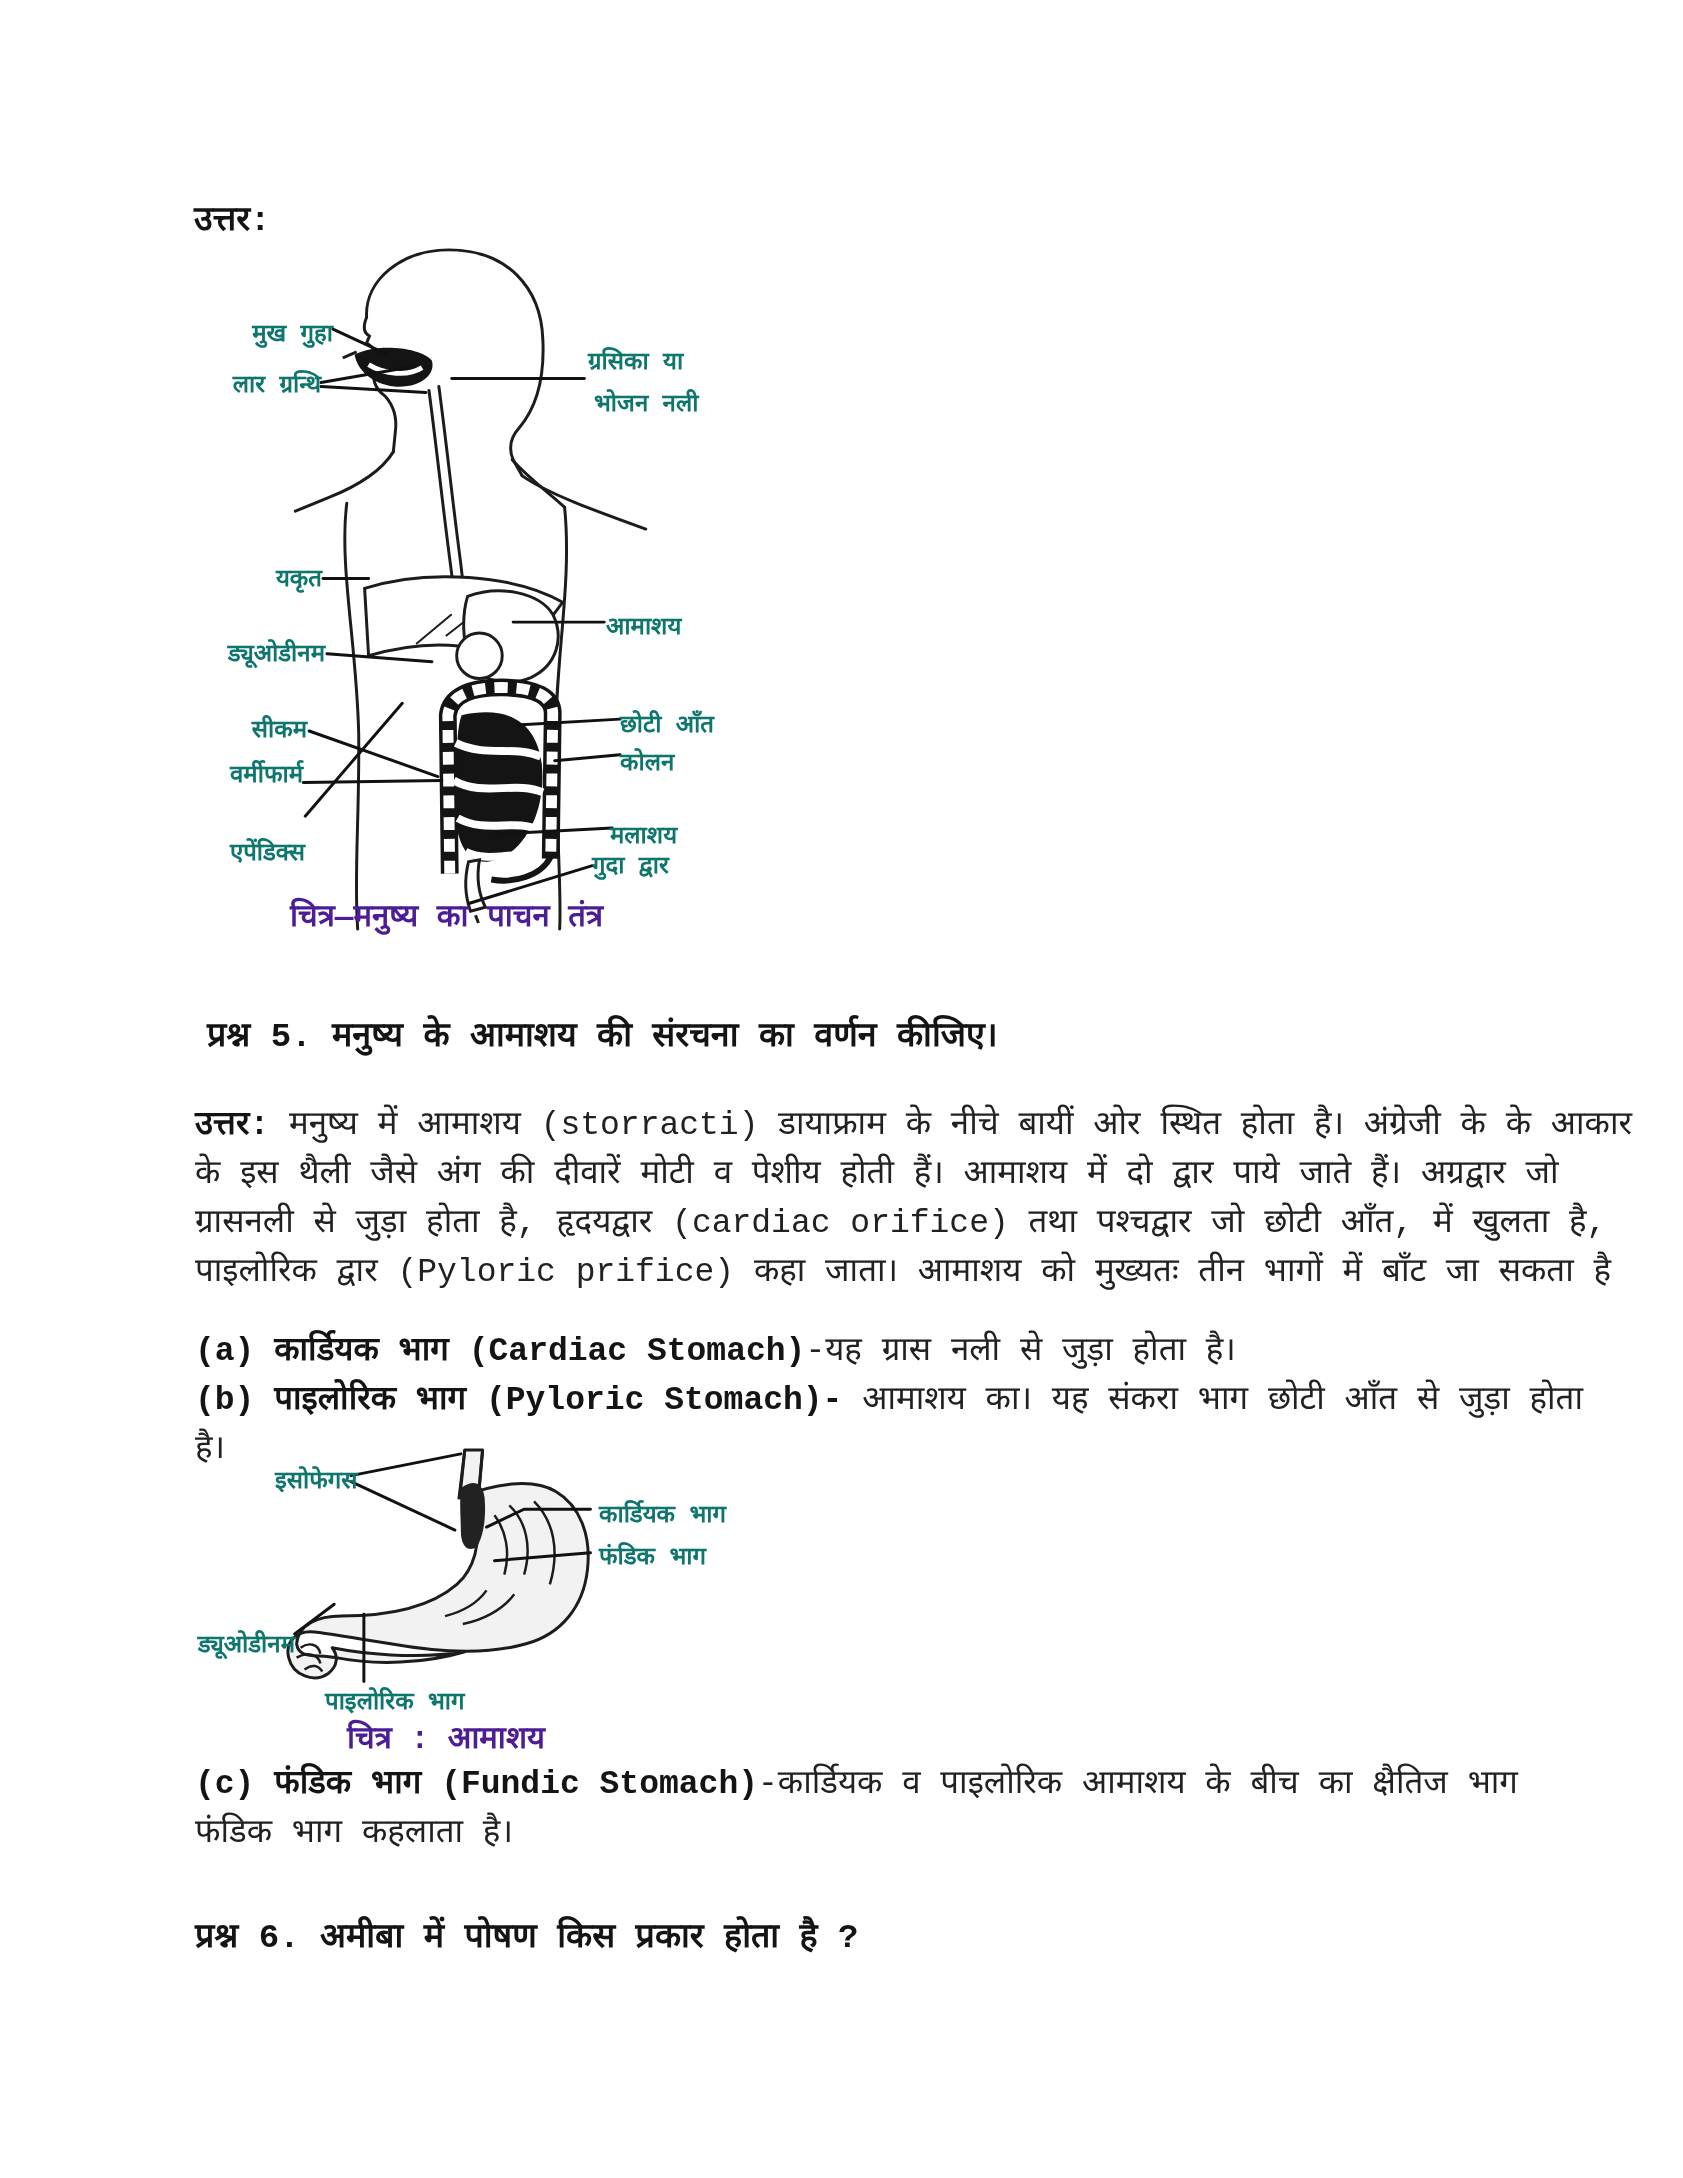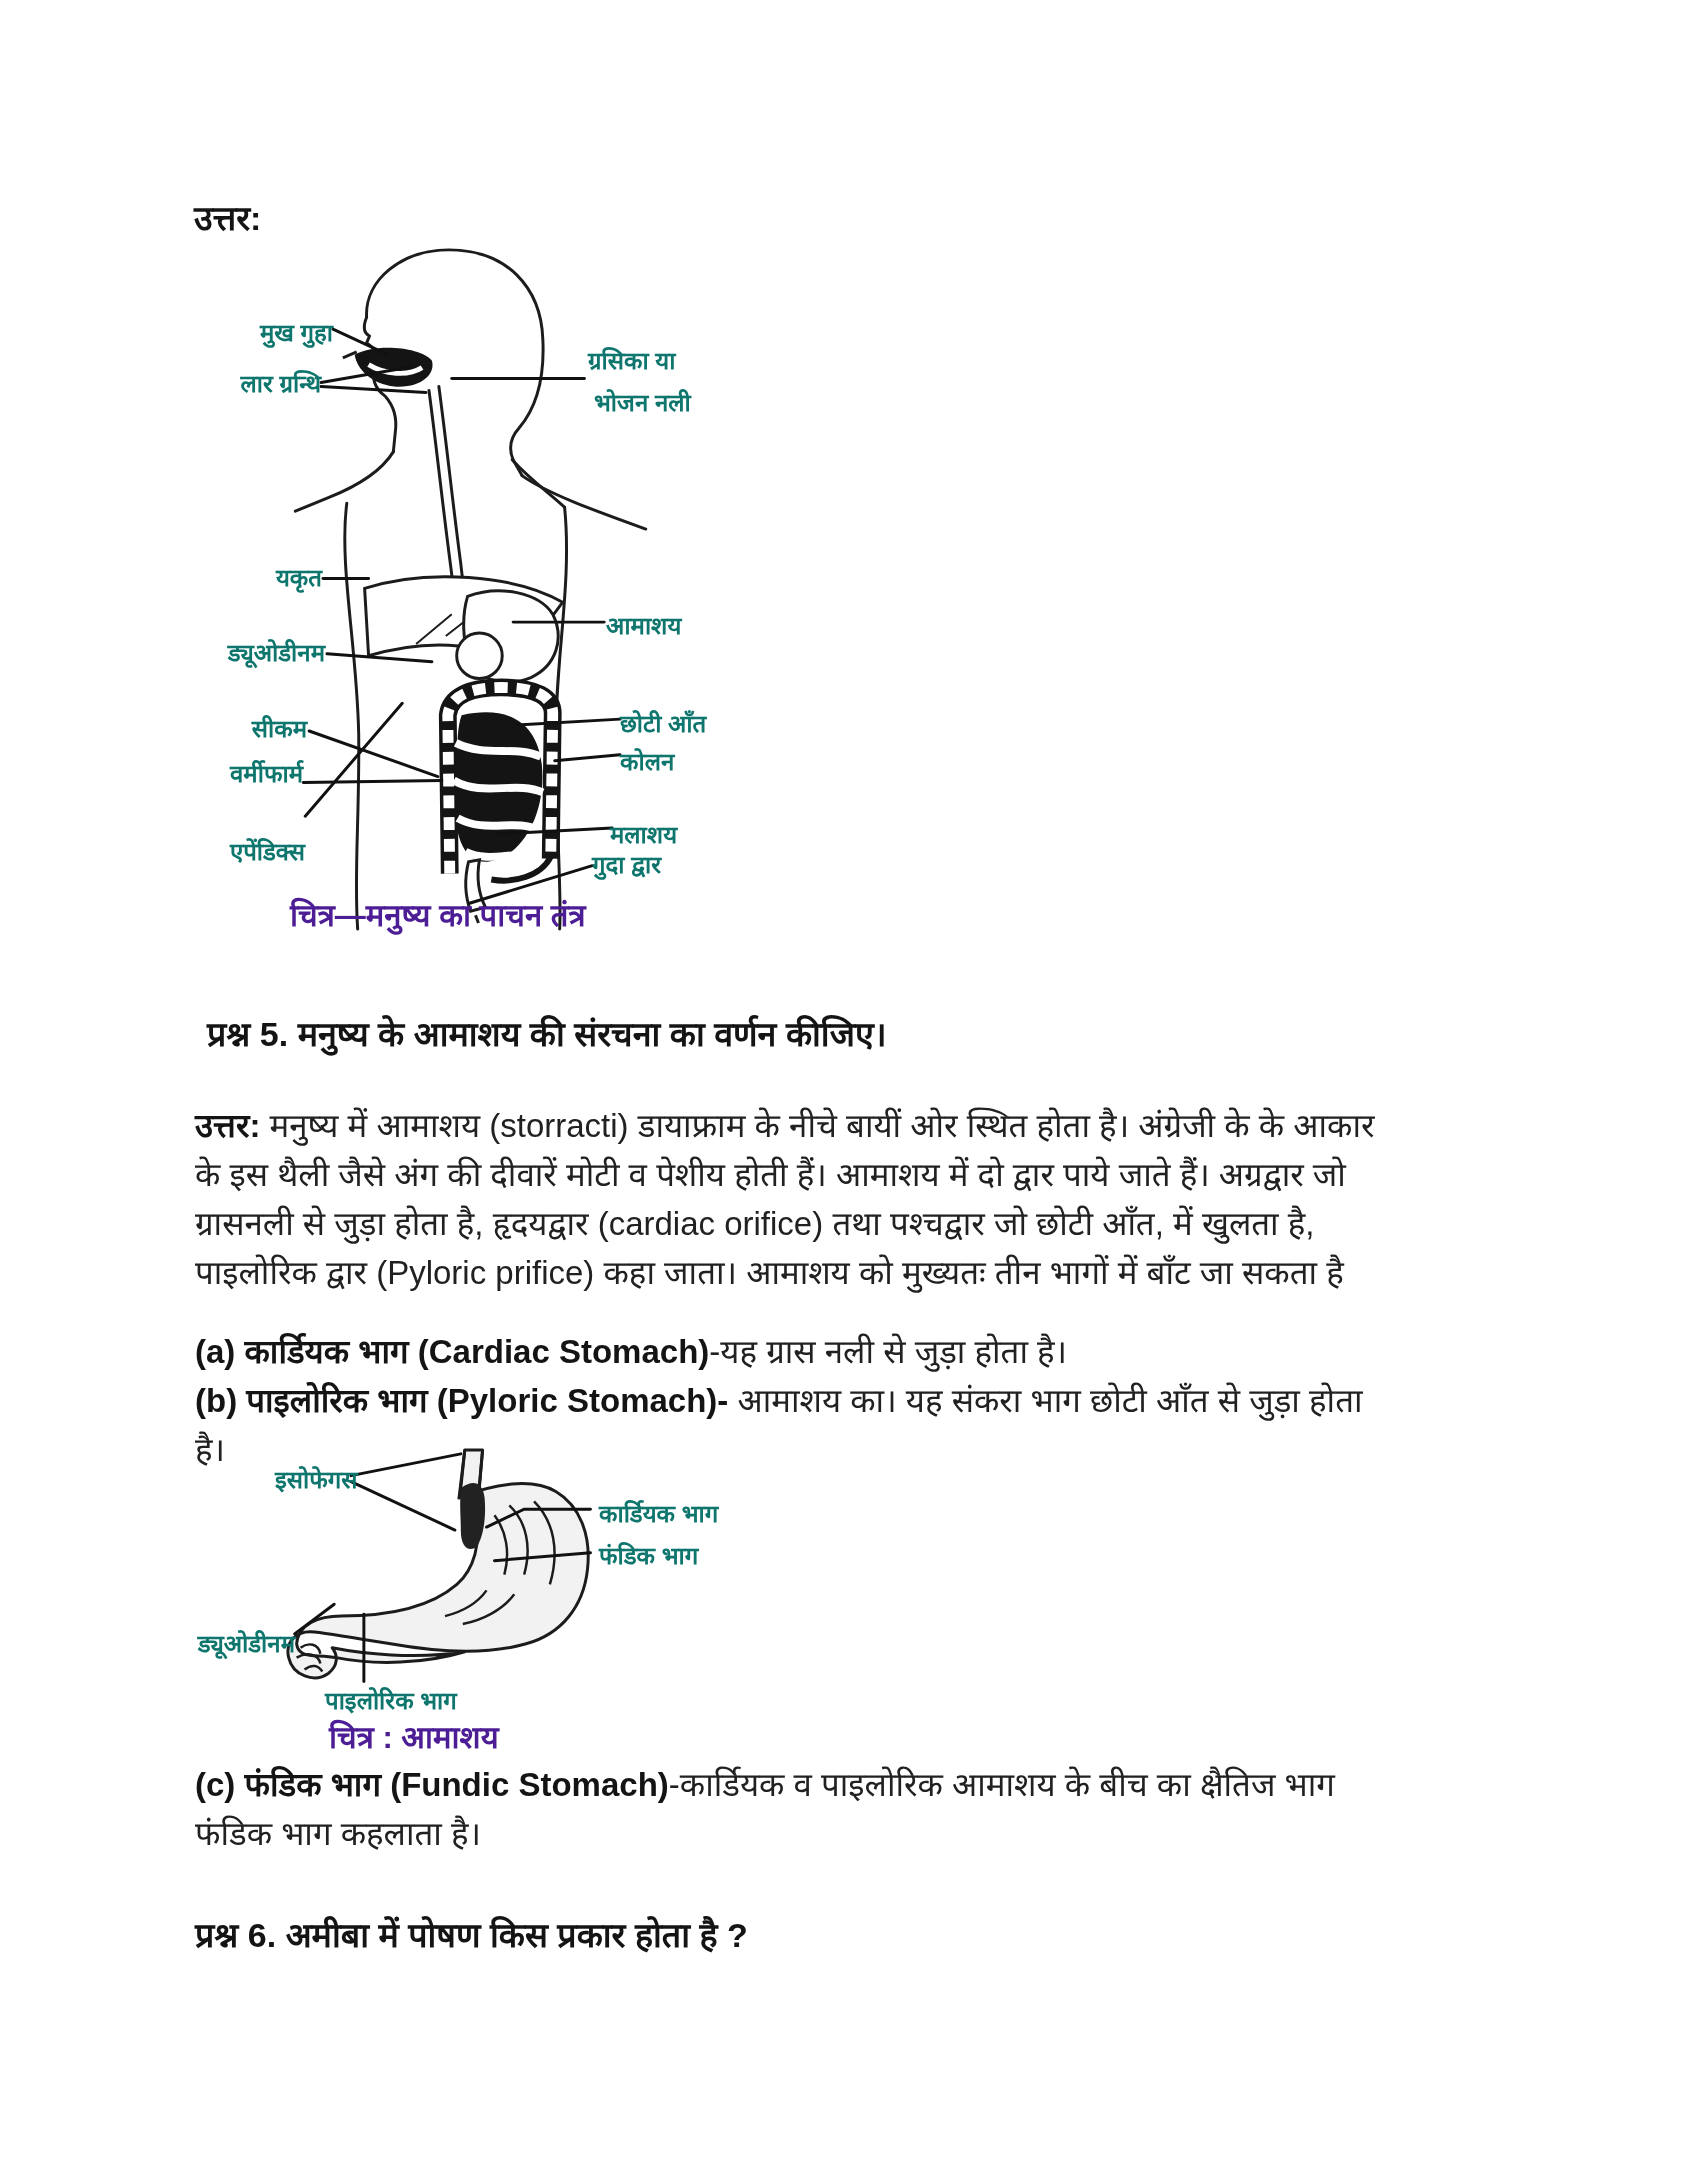--- a/index.html
+++ b/index.html
@@ -1,18 +1,18 @@
 <!DOCTYPE html>
 <html><head>
 <meta charset="utf-8">
 <style>
   html,body { margin:0; padding:0; background:#e8e8e8; }
   .page {
     position:relative; width:1683px; height:2178px; background:#ffffff;
-    font-family:Liberation Sans, sans-serif; color:#1c1c1c;
+    font-family:Liberation Mono, monospace; color:#1c1c1c;
     overflow:hidden; margin:0 auto;
   }
   .abs { position:absolute; }
   .bold { font-weight:700; color:#141414; }
   .h-answer { font-size:34px; font-weight:700; color:#141414; }
   .q-heading { font-size:34px; font-weight:700; color:#141414; white-space:nowrap; }
   .body-line { font-size:33px; line-height:49px; white-space:nowrap; color:#212121; }
   .fig-caption { font-size:31px; font-weight:700; color:#4c1d95; white-space:nowrap; }
   .dlabel { font-size:24px; font-weight:700; color:#0f766e; white-space:nowrap; }
   .dlabel.r { text-align:right; }
@@ -153,21 +153,21 @@
       </g>
     </svg>
   </div>
 
   <div class="abs dlabel" style="left:275px; top:1462px;">इसोफेगस</div>
   <div class="abs dlabel" style="left:599px; top:1496px;">कार्डियक भाग</div>
   <div class="abs dlabel" style="left:599px; top:1538px;">फंडिक भाग</div>
   <div class="abs dlabel r" style="left:188px; top:1626px; width:107px;">ड्यूओडीनम</div>
   <div class="abs dlabel" style="left:325px; top:1683px;">पाइलोरिक भाग</div>
 
-  <div class="abs fig-caption" style="left:329px; top:1715px;">चित्र : आमाशय</div>
+  <div class="abs fig-caption" style="left:347px; top:1715px;">चित्र : आमाशय</div>
 
   <div class="abs" style="left:195px; top:1760px;">
     <div class="body-line"><span class="bold">(c) फंडिक भाग (Fundic Stomach)</span><span>-कार्डियक व पाइलोरिक आमाशय के बीच का क्षैतिज भाग</span></div>
     <div class="body-line">फंडिक भाग कहलाता है।</div>
   </div>
 
   <div class="abs q-heading" style="left:195px; top:1911px;">प्रश्न 6. अमीबा में पोषण किस प्रकार होता है ?</div>
 
 </div>
 

